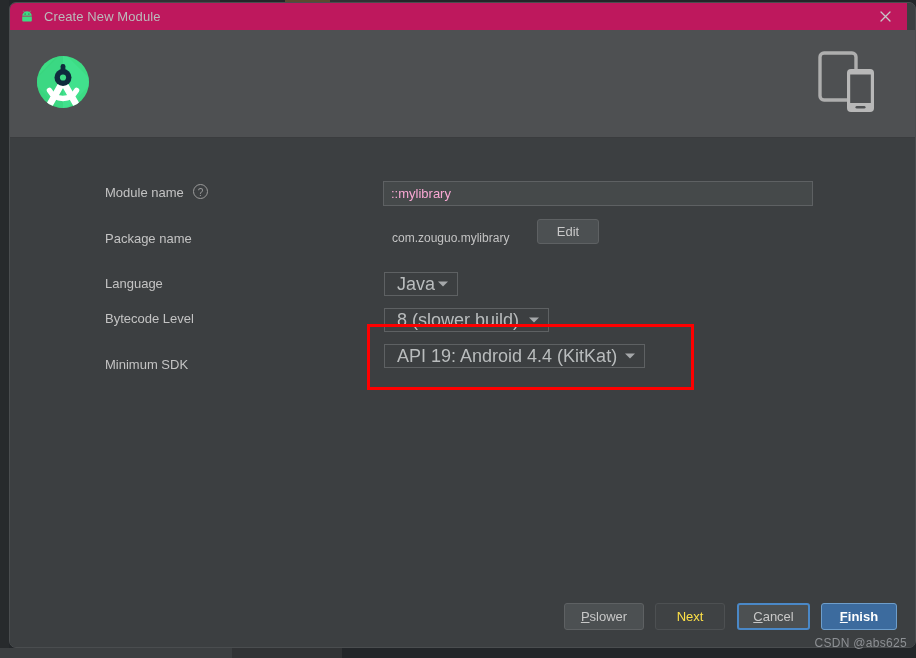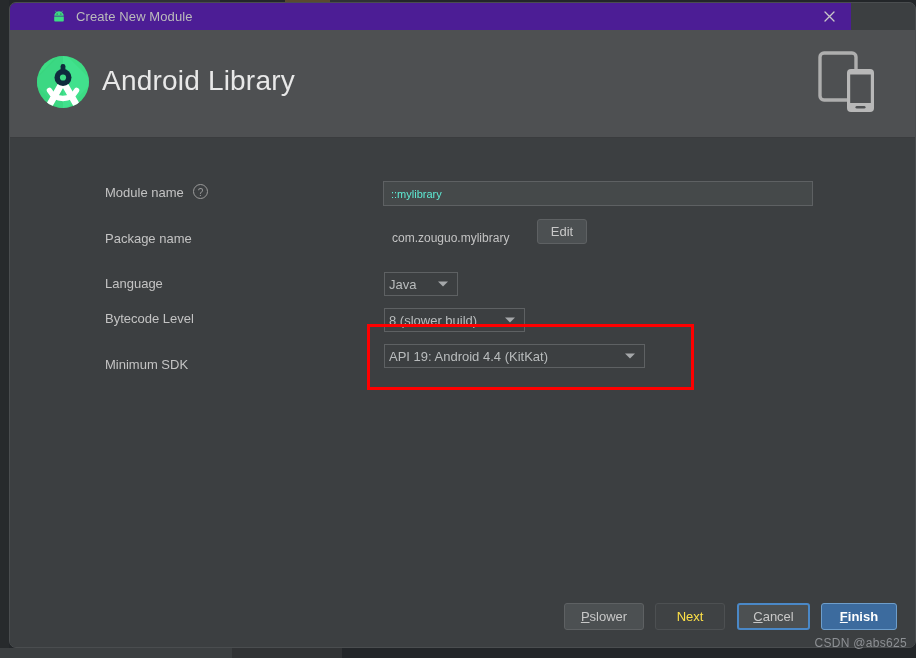--- a/index.html
+++ b/index.html
@@ -39,26 +39,25 @@
     border-radius: 7px 7px 7px 7px;
     border: 1px solid #4a4d4f;
     box-sizing: border-box;
     overflow: hidden;
   }
 
   
   #titlebar {
     position: absolute;
     left: 0; top: 0;
-    width: 809px;
+    width: 897px;
     height: 27px;
-    background: #4c1d95;
+    background: #be185d;
     display: flex;
     align-items: center;
-    padding-left: 32px;
   }
   #titlebar-icon {
     margin-left: 9px;
     width: 16px;
     height: 16px;
     display: flex;
     align-items: center;
     justify-content: center;
   }
   #titlebar-title {
@@ -127,22 +126,22 @@
     line-height: 15px;
     text-align: center;
     box-sizing: border-box;
     cursor: pointer;
   }
   .text-input {
     position: absolute;
     background: #45494a;
     border: 1px solid #5e6163;
     box-sizing: border-box;
-    color: #5eead4;
-    font-size: 11px;
+    color: #f9a8d4;
+    font-size: 13px;
     font-family: "Liberation Sans", sans-serif;
     padding: 0 7px;
     outline: none;
   }
   .static-value {
     position: absolute;
     font-size: 12px;
     color: #c3c3c3;
     white-space: nowrap;
   }
@@ -160,23 +159,23 @@
   }
   .combo {
     position: absolute;
     background: #3c3f41;
     border: 1px solid #5e6163;
     box-sizing: border-box;
     cursor: pointer;
   }
   .combo-text {
     position: absolute;
-    left: 4px; top: 50%;
+    left: 12px; top: 50%;
     transform: translateY(-50%);
-    font-size: 13px;
+    font-size: 18px;
     color: #b9bcbd;
     white-space: nowrap;
   }
   .combo-arrow {
     position: absolute;
     right: 9px; top: 50%;
     transform: translateY(-50%);
     width: 0; height: 0;
     border-left: 5px solid transparent;
     border-right: 5px solid transparent;
@@ -276,50 +275,49 @@
 
             <path d="M30 29.5 L17 52 M30 29.5 L43 52" stroke="#ffffff" stroke-width="6.5" stroke-linecap="round" fill="none"></path>
             <path d="M16.5 38.5 a15.5 15.5 0 0 0 27 0" stroke="#ffffff" stroke-width="5.5" fill="none" stroke-linecap="round"></path>
             <circle cx="30" cy="25.5" r="8.5" fill="#0f2b3d"></circle>
             <rect x="27.6" y="12" width="4.8" height="9" rx="2.2" fill="#0f2b3d"></rect>
             <circle cx="30" cy="25.5" r="3.1" fill="#3ddc84"></circle>
           </g>
         </svg>
       </div>
 
-      <div id="header-title">Android Library</div>
 
       <div id="header-device-icon">
         <svg width="62" height="70" viewBox="0 0 62 70">
           <rect x="3" y="6" width="36" height="47" rx="4" ry="4" fill="none" stroke="#aeaeae" stroke-width="3.4"></rect>
           <rect x="30" y="22" width="27" height="43" rx="4" ry="4" fill="#b8b8b8"></rect>
           <rect x="33.2" y="27.5" width="20.6" height="28.5" fill="#4e5052"></rect>
           <rect x="38.5" y="59" width="10" height="2.6" rx="1.3" fill="#4e5052"></rect>
         </svg>
       </div>
     </div>
 
     <div id="body">
 
       <div class="form-label" style="left:95px; top:47px;">Module name</div>
       <div class="help-icon" style="left:183px; top:46px;">?</div>
       <input class="text-input" style="left: 373px; top: 43px; width: 430px; height: 25px;" value="::mylibrary" placeholder="::mylibrary">
 
       <div class="form-label" style="left:95px; top:93px;">Package name</div>
       <div class="static-value" style="left:382px; top:93px;">com.zouguo.mylibrary</div>
-      <div class="btn" style="left:527px; top:81px; width:50px; height:25px; line-height:23px;">Edit</div>
+      <div class="btn" style="left:527px; top:81px; width:62px; height:25px; line-height:23px;">Edit</div>
 
       <div class="form-label" style="left:95px; top:138px;">Language</div>
       <div class="combo" style="left:374px; top:134px; width:74px; height:24px;">
         <span class="combo-text">Java</span>
         <span class="combo-arrow"></span>
       </div>
 
       <div class="form-label" style="left:95px; top:173px;">Bytecode Level</div>
-      <div class="combo" style="left:374px; top:170px; width:141px; height:24px;">
+      <div class="combo" style="left:374px; top:170px; width:165px; height:24px;">
         <span class="combo-text">8 (slower build)</span>
         <span class="combo-arrow"></span>
       </div>
 
       <div class="form-label" style="left:95px; top:210px;margin-top:9px;">Minimum SDK</div>
       <div class="combo" style="left:374px; top:206px; width:261px; height:24px;">
         <span class="combo-text">API 19: Android 4.4 (KitKat)</span>
         <span class="combo-arrow"></span>
       </div>
 

